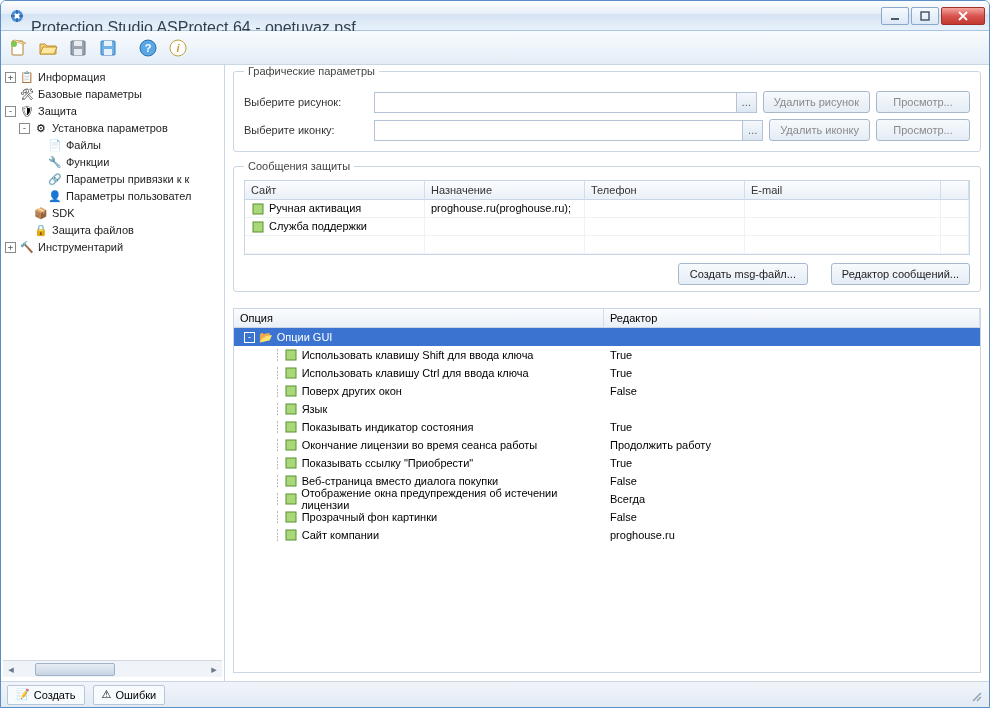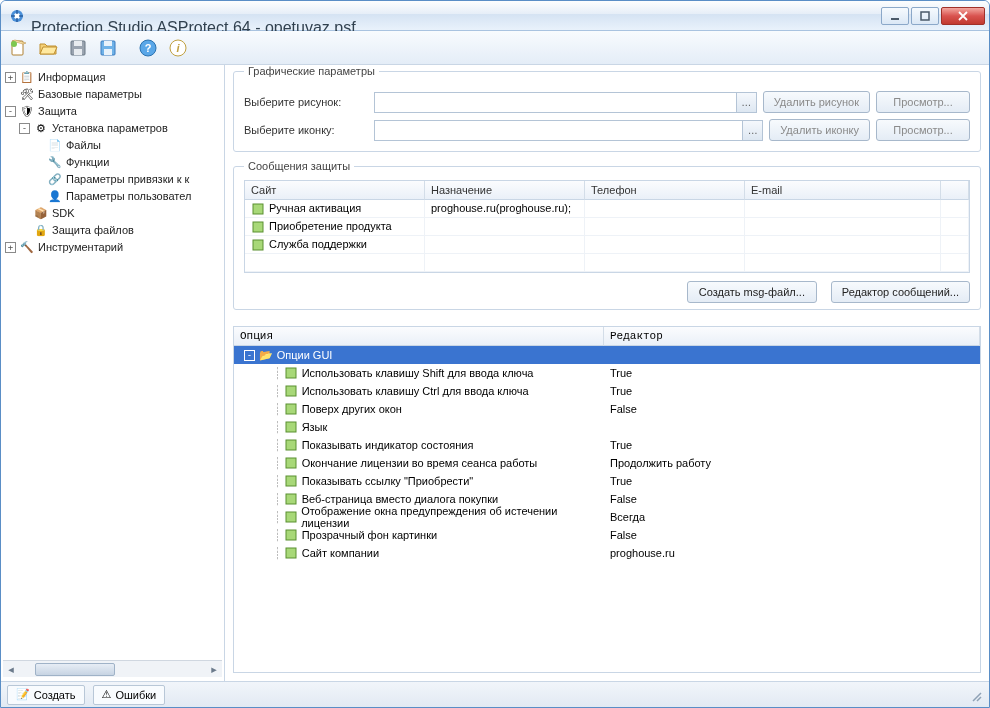--- a/index.html
+++ b/index.html
@@ -38,25 +38,25 @@
 .combo { flex:1; height:21px; border:1px solid #b4c4d6; background:#fff; display:flex; }
 .combo input { border:0; flex:1; padding:0 4px; outline:none; background:transparent; }
 .combo .dd { width:20px; border-left:1px solid #b4c4d6; background:linear-gradient(#f5f8fc,#dde7f2); display:flex; align-items:center; justify-content:center; font-size:10px; color:#555;}
 .btn { height:22px; min-width:94px; padding:0 10px; margin-left:6px; background:linear-gradient(#f7fafd,#e4ecf5); border:1px solid #a7b8cb; border-radius:3px; color:#8a8a8a; cursor:default; display:flex; align-items:center; justify-content:center;}
 .btn.enabled { color:#222; }
 .msggrid { border:1px solid #c9d6e5; }
 .msggrid .hdr, .msggrid .r { display:grid; grid-template-columns: 180px 160px 160px 1fr 28px; }
 .msggrid .hdr > div { background:linear-gradient(#fbfcfe,#eaf0f8); border-right:1px solid #d3dde8; border-bottom:1px solid #c9d6e5; padding:3px 6px; color:#333;}
 .msggrid .r > div { border-right:1px solid #eef2f7; border-bottom:1px solid #eef2f7; padding:2px 6px; height:18px; display:flex; align-items:flex-start;}
 .msggrid .r > div:first-child { gap:4px; }
-.btnrow { display:flex; justify-content:flex-end; margin-top:8px; gap:8px; }
+.btnrow { display:flex; justify-content:flex-end; margin-top:8px; gap:17px; }
 .btnrow .btn { min-width:130px; color:#222; }
 .optgrid { flex:1; border:1px solid #c9d6e5; margin-top:8px; min-height:0; display:flex; flex-direction:column; }
 .optgrid .ohdr { display:grid; grid-template-columns: 370px 1fr; }
-.optgrid .ohdr > div { background:linear-gradient(#fbfcfe,#eaf0f8); border-right:1px solid #d3dde8; border-bottom:1px solid #c9d6e5; padding:3px 6px;font-family:Liberation Mono, monospace;}
+.optgrid .ohdr > div { background:linear-gradient(#fbfcfe,#eaf0f8); border-right:1px solid #d3dde8; border-bottom:1px solid #c9d6e5; padding:3px 6px;}
 .obody { flex:1; overflow:auto; }
 .orow { display:grid; grid-template-columns: 370px 1fr; }
 .orow > div { padding:2px 6px; height:18px; display:flex; align-items:center; }
 .orow.sel > div { background:#3a74d0; color:#fff; }
 .orow .name { display:flex; align-items:center; gap:4px; }
 .orow.lvl0 .name { padding-left: 10px; }
 .orow.lvl1 .name { padding-left: 40px; }
 .tree-dots { color:#b4b4b4; font-family:monospace; letter-spacing:-1px; }
 .statusbar { height:26px; background:linear-gradient(#f1f5fa,#e2eaf3); border-top:1px solid #c9d6e5; display:flex; align-items:center; padding:0 6px; gap:8px;}
 .sbbtn { height:20px; padding:0 8px; border:1px solid #b8c7d7; background:#f8fbfe; display:flex; align-items:center; gap:4px; border-radius:2px;}
@@ -260,32 +260,20 @@
               </div>
               <div></div>
               <div></div>
               <div></div>
           </div>
           <div class="r">
             <div>
                 <svg class="cube">
                   <rect x="2" y="2" width="10" height="10" fill="#a8d878" stroke="#5a9030"></rect>
                 </svg>
-                <span>Приобретение продукта</span>
-              </div>
-            <div></div>
-              <div></div>
-              <div></div>
-              <div></div>
-          </div>
-          <div class="r">
-            <div>
-                <svg class="cube">
-                  <rect x="2" y="2" width="10" height="10" fill="#a8d878" stroke="#5a9030"></rect>
-                </svg>
                 <span>Служба поддержки</span>
               </div>
             <div></div>
               <div></div>
               <div></div>
               <div></div>
           </div>
           <div class="r">
               <div></div>
               <div></div>

